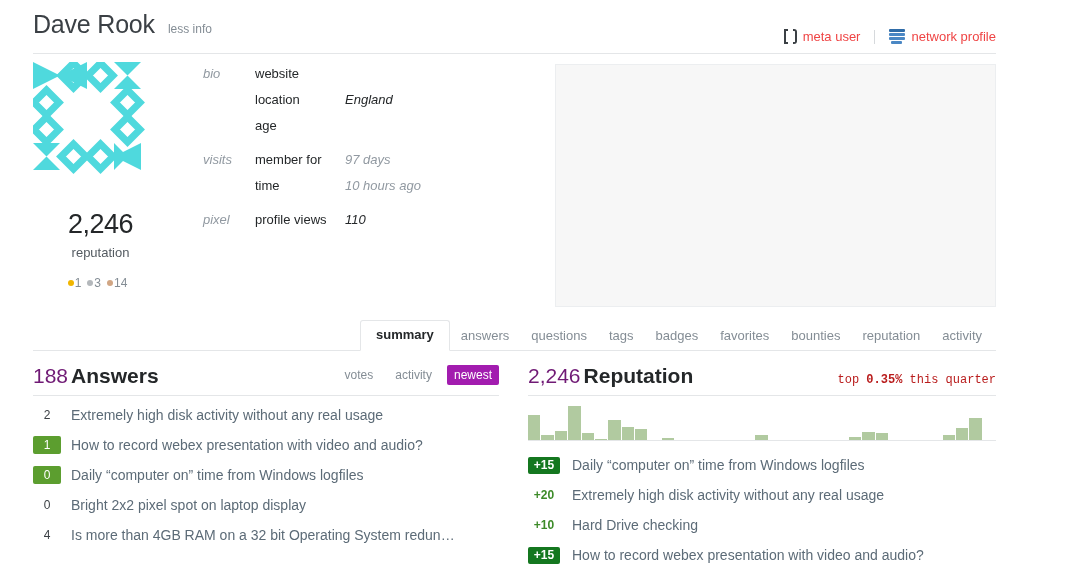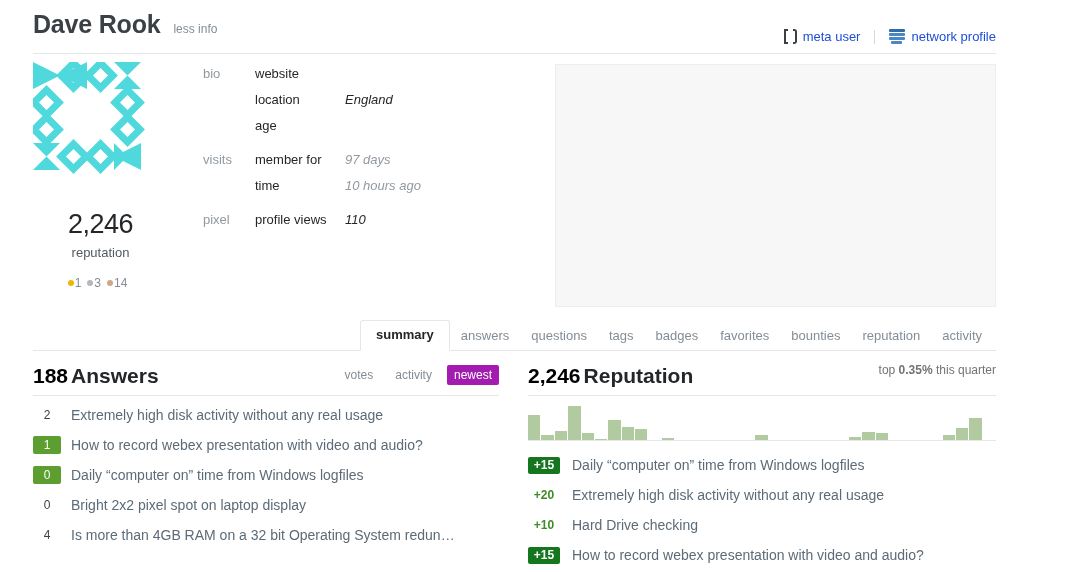--- a/index.html
+++ b/index.html
@@ -29,42 +29,42 @@
     display: flex;
     align-items: baseline;
     height: 54px;
     padding-top: 10px;
     box-sizing: border-box;
     border-bottom: 1px solid #e4e6e8;
     position: relative;
   }
   .user-name {
     font-size: 25px;
-    font-weight: bold;
+    font-weight: normal;
     color: #3b4045;
     letter-spacing: -0.2px;
   }
   .less-info {
     margin-left: 13px;
     font-size: 12px;
     color: #848d95;
     cursor: pointer;
   }
   .header-links {
     position: absolute;
     right: 0;
     bottom: 9px;
     display: flex;
     align-items: center;
     font-size: 13px;
   }
   .hlink {
     display: flex;
     align-items: center;
-    color: #1d4ed8;
+    color: #ef4444;
     cursor: pointer;
     white-space: nowrap;
   }
   .hlink .lbl { margin-left: 6px; }
   .hsep {
     width: 1px;
     height: 14px;
     background: #d6d9dc;
     margin: 0 14px;
   }
@@ -163,20 +163,21 @@
   }
   .bio-table { width: 100%; border-collapse: collapse; }
   .bio-table td {
     font-size: 13px;
     padding: 0 0 11px 0;
     vertical-align: top;
     white-space: nowrap;
   }
   td.bio-group {
     width: 52px;
+    font-style: italic;
     color: #9199a1;
   }
   td.bio-key {
     width: 90px;
     color: #242729;
   }
   td.bio-val { color: #242729; font-style: italic; }
   td.bio-val.muted { color: #9199a1; }
   .row-gap td { padding-bottom: 19px; }
 
@@ -239,22 +240,22 @@
     padding-bottom: 9px;
     border-bottom: 1px solid #e4e6e8;
   }
   .sec-title {
     font-size: 21px;
     color: #242729;
     font-weight: bold;
     line-height: 1;
   }
   .sec-title .num {
-    font-weight: bold;
-    color: #000000;
+    font-weight: normal;
+    color: #701a75;
     margin-right: 3px;
   }
   .sort-opts {
     position: absolute;
     right: 0;
     bottom: 10px;
     display: flex;
     align-items: center;
   }
   .sort-opt {
@@ -265,25 +266,26 @@
     cursor: pointer;
     border-radius: 2px;
   }
   .sort-opt.selected {
     background: #a21caf;
     color: #ffffff;
   }
   .quarter-note {
     position: absolute;
     right: 0;
-    bottom: 18px;
+    bottom: 8px;
     font-size: 12px;
-    color: #737373;
-    white-space: nowrap;
-    cursor: pointer;
+    color: #b91c1c;
+    white-space: nowrap;
+    cursor: pointer;
+    font-family: Liberation Mono, monospace;
   }
   .quarter-note b { font-weight: bold; }
 
   
   .ans-list { margin-top: 4px; }
   .ans-item {
     display: flex;
     align-items: center;
     height: 30px;
   }

